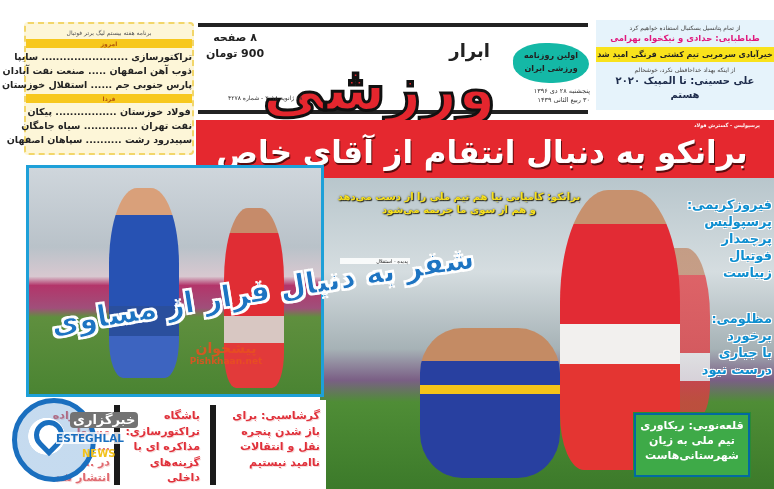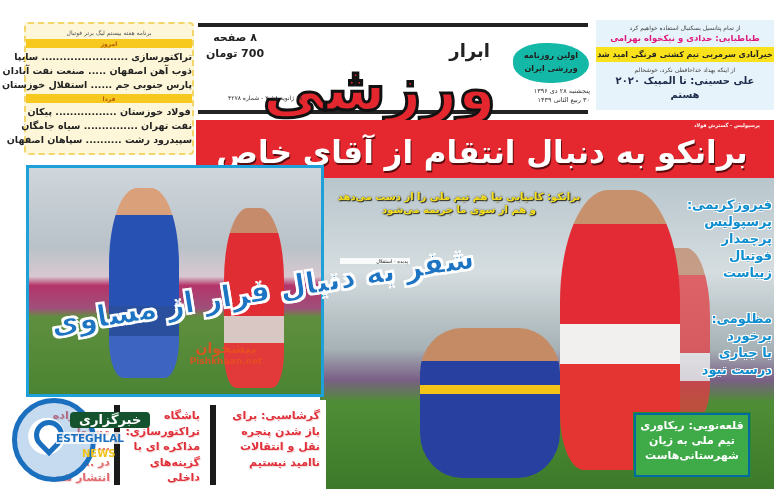--- a/index.html
+++ b/index.html
@@ -67,21 +67,21 @@
   .bc2 { left: 120px; width: 80px; }
   .bc3 { left: 18px; width: 92px; color: #e06a70; }
   .vbar { position: absolute; top: 405px; width: 6px; height: 80px; background: #1a1a1a; }
   .vb1 { left: 210px; }
   .vb2 { left: 114px; }
 
   
   .news-logo { left: 12px; top: 398px; width: 108px; height: 86px; }
   .news-logo .ball { position: absolute; left: 0; top: 0; width: 84px; height: 84px; border-radius: 50%; border: 5px solid #1a6fbf; background: radial-gradient(circle at 40% 45%, rgba(255,255,255,.6) 0 30%, rgba(26,111,191,.25) 31% 100%); }
   .news-logo .pin { position: absolute; left: 22px; top: 22px; width: 30px; height: 30px; border-radius: 50% 50% 50% 0; transform: rotate(-45deg); border: 5px solid #1a6fbf; background: rgba(255,255,255,.5); }
-  .news-logo .fa-name { position: absolute; left: 58px; top: 14px; font-size: 13px; font-weight: bold; color: #fff; background: #14532d; border-radius: 4px; padding: 0 9px; line-height: 16px; }
+  .news-logo .fa-name { position: absolute; left: 58px; top: 14px; font-size: 13px; font-weight: bold; color: #fff; background: #737373; border-radius: 4px; padding: 0 3px; line-height: 16px; }
   .news-logo .en1 { position: absolute; left: 44px; top: 34px; font-size: 10.5px; font-weight: bold; color: #1a6fbf; direction: ltr; background: rgba(255,255,255,.8); }
   .news-logo .en2 { position: absolute; left: 70px; top: 50px; font-size: 10px; font-weight: bold; color: #f2c21b; direction: ltr; }
 </style>
 </head>
 <body>
 
 <div class="abs schedule">
   <div class="title">برنامه هفته بیستم لیگ برتر فوتبال</div>
   <div class="day">امروز</div>
   <div class="match">تراکتورسازی ........................ سایپا</div>
@@ -90,21 +90,21 @@
   <div class="day">فردا</div>
   <div class="match">فولاد خوزستان ................. پیکان</div>
   <div class="match">نفت تهران ............... سیاه جامگان</div>
   <div class="match">سپیدرود رشت .......... سپاهان اصفهان</div>
 </div>
 
 <div class="abs mast-rule-top"></div>
 <div class="abs mast-rule-bot"></div>
 <div class="abs price">
   <div>۸ صفحه</div>
-  <div>700 تومان</div>
+  <div>900 تومان</div>
 </div>
 <div class="abs logo">
   <div class="logo-sub">ابرار</div>
   <div class="logo-main">ورزشی</div>
 </div>
 <div class="abs badge">
   <div>اولین روزنامه</div>
   <div>ورزشی ایران</div>
 </div>
 <div class="abs date-right">

